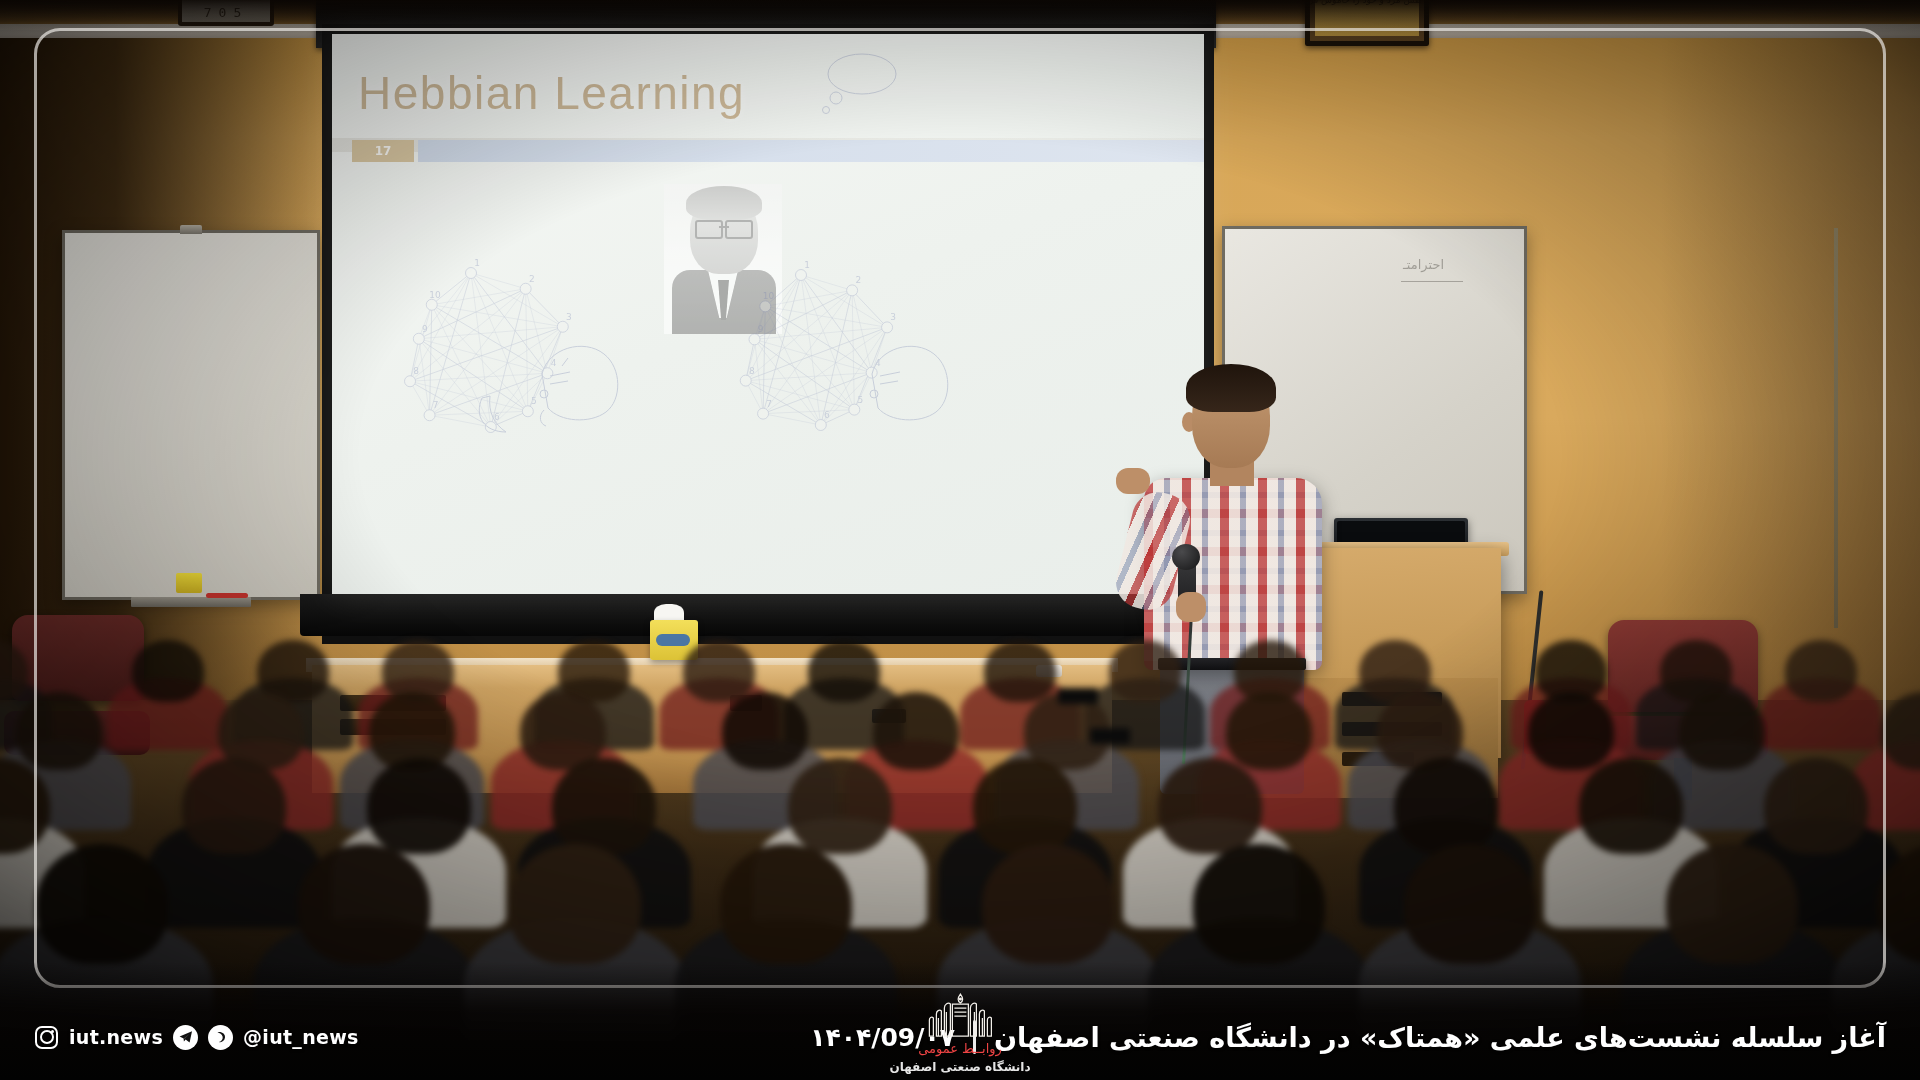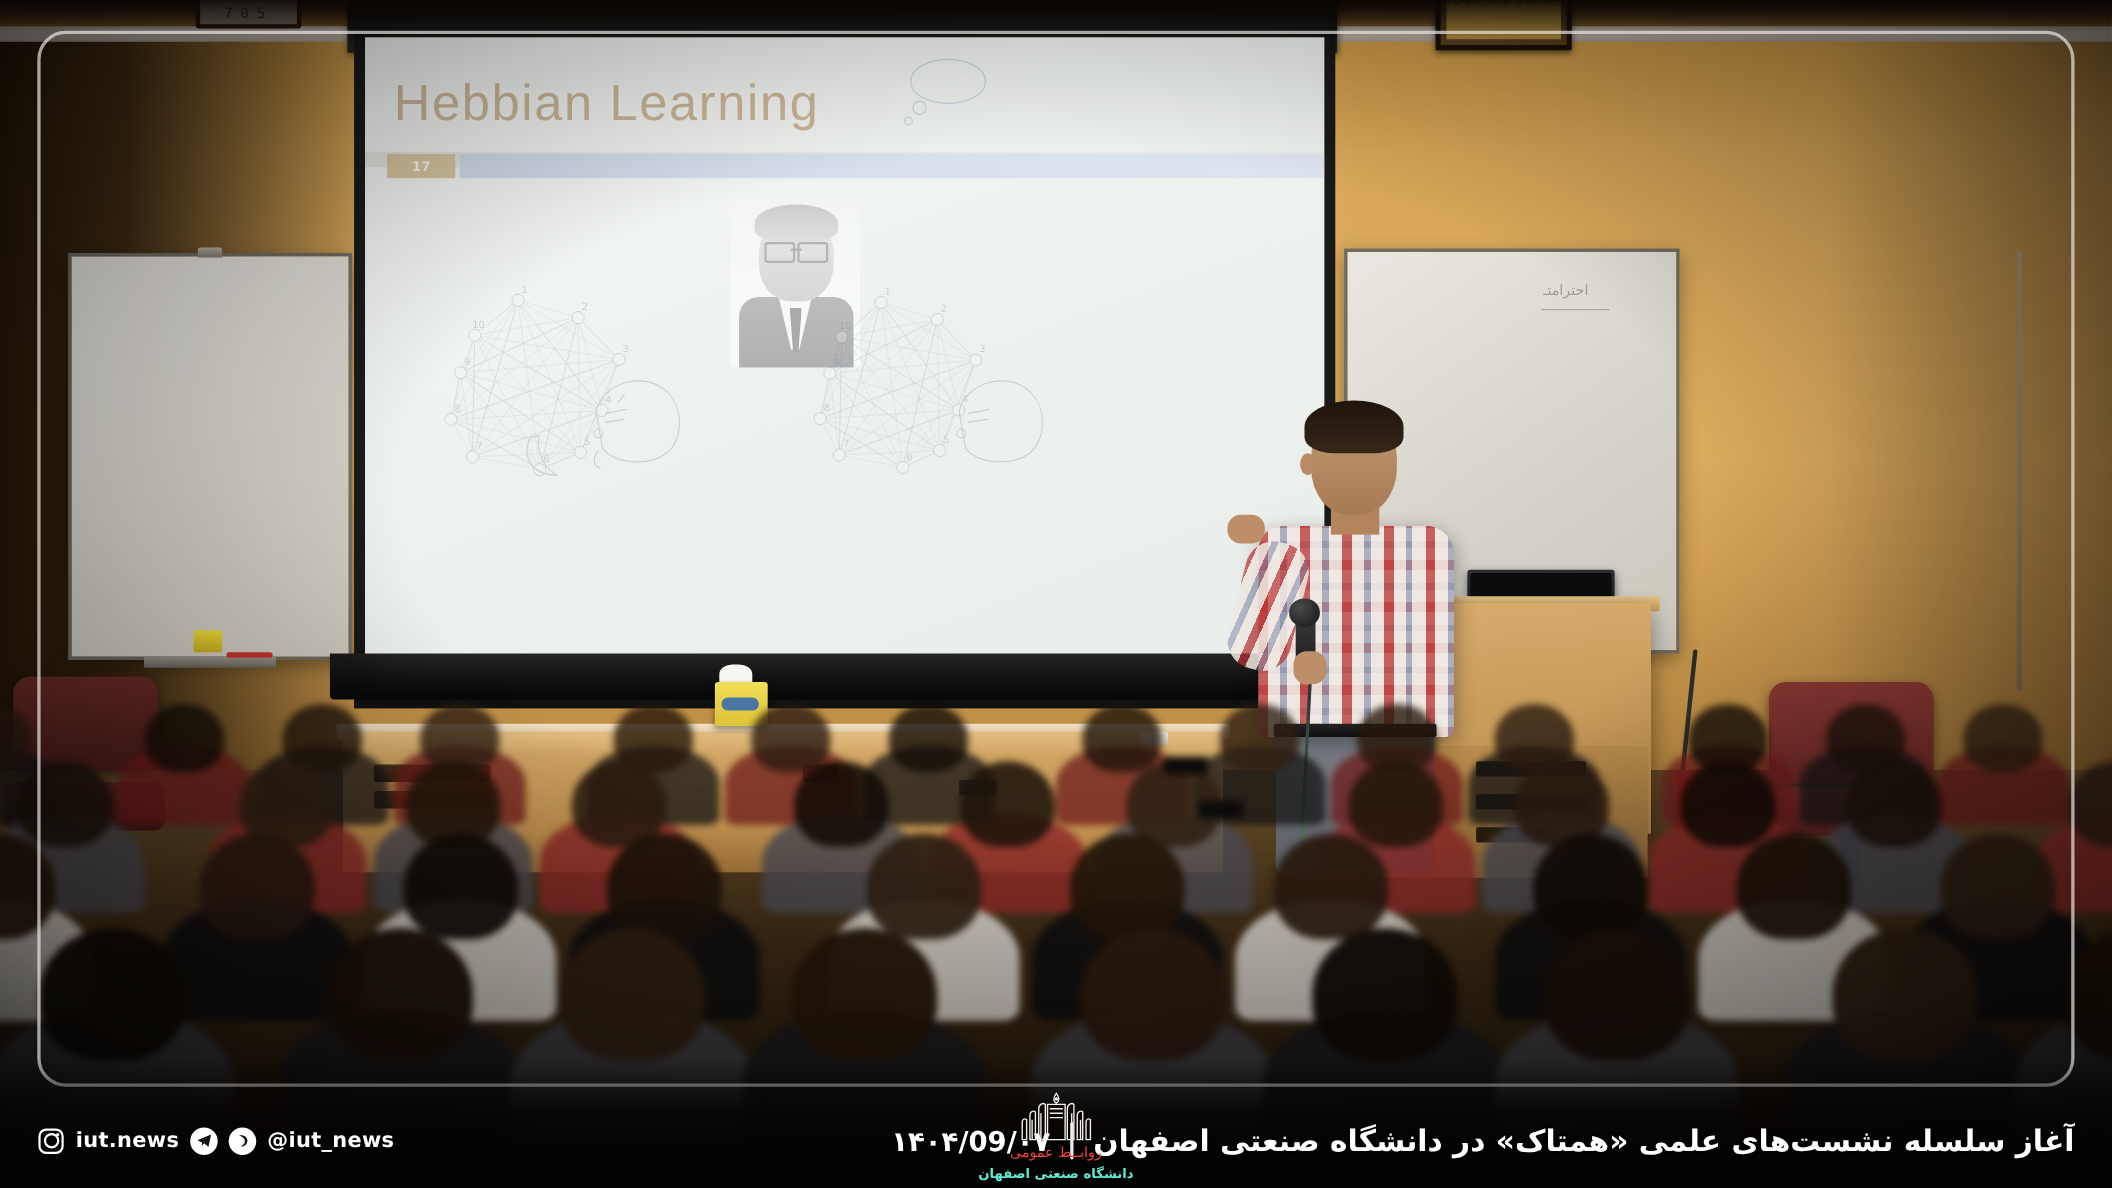--- a/index.html
+++ b/index.html
@@ -200,21 +200,21 @@
   .cap-headline{font-size:27px;font-weight:700;letter-spacing:.2px;color:#fff;white-space:nowrap;
       font-family:"DejaVu Sans","Liberation Sans",sans-serif;text-shadow:0 1px 3px rgba(0,0,0,.9);}
   .cap-div{width:3px;height:34px;background:#ffffff;opacity:.92;border-radius:2px;}
   .cap-date{font-size:25px;font-weight:700;color:#fff;white-space:nowrap;letter-spacing:.5px;
       text-shadow:0 1px 3px rgba(0,0,0,.9);}
 
   .cap-center{position:absolute;left:50%;transform:translateX(-50%);bottom:6px;
       display:flex;flex-direction:column;align-items:center;gap:3px;}
   .logo-mark{width:72px;height:46px;position:relative;}
   .logo-line1{font-size:13px;font-weight:400;color:#ef4444;letter-spacing:2px;white-space:nowrap;}
-  .logo-line2{font-size:12px;font-weight:700;color:#5eead4;white-space:nowrap;margin-top:1px;text-align:center;}
+  .logo-line2{font-size:12px;font-weight:700;color:#e5e5e5;white-space:nowrap;margin-top:1px;text-align:center;}
 
   .cap-right{display:flex;align-items:center;gap:10px;direction:ltr;}
   .soc-ico{width:25px;height:25px;display:inline-flex;align-items:center;justify-content:center;}
   .soc-txt{font-size:19px;font-weight:700;color:#fff;letter-spacing:.3px;
       text-shadow:0 1px 3px rgba(0,0,0,.9);}
   .ig-box{width:23px;height:23px;border:2.6px solid #fff;border-radius:7px;position:relative;}
   .ig-box:before{content:"";position:absolute;left:50%;top:50%;transform:translate(-50%,-50%);
       width:10px;height:10px;border:2.4px solid #fff;border-radius:50%;}
   .ig-box:after{content:"";position:absolute;right:2.5px;top:2.5px;width:3px;height:3px;
       background:#fff;border-radius:50%;}

